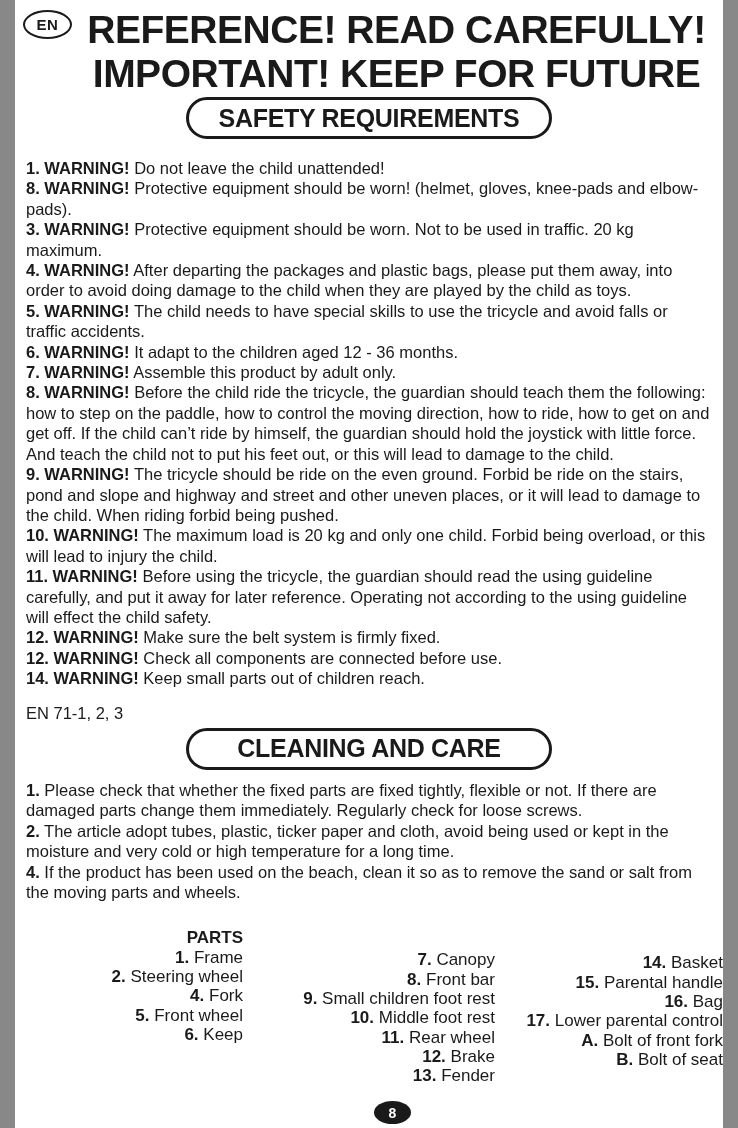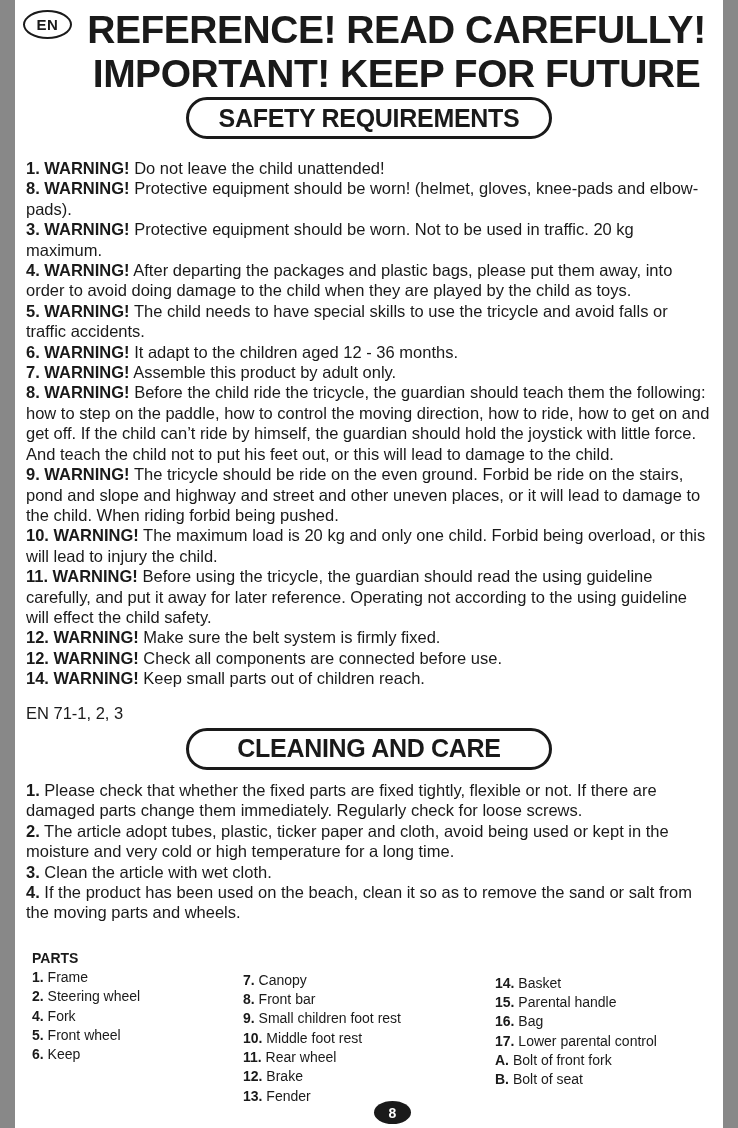--- a/index.html
+++ b/index.html
@@ -63,22 +63,23 @@
     margin-bottom: 5px;
     font-size: 16.5px;
     line-height: 20.4px;
   }
   .doc-text.care { margin-top: 10px; }
   
   .parts {
     display: flex;
     margin-top: 26px;
     padding-left: 17px;
-    font-size: 14px;
+    font-size: 17px;
     line-height: 19.3px;
+    text-align: right;
   }
   .parts-col1 { width: 211px; }
   .parts-col2 { width: 252px; padding-top: 22px; }
   .parts-col3 { flex: 1; padding-top: 25px; }
   .parts-heading { font-weight: bold; }
   .parts-subheading { text-decoration: underline; }
   
   .page-number-badge {
     position: absolute;
     left: 359px; top: 1101px;
@@ -127,21 +128,20 @@
 
   <div class="standard-line">EN 71-1, 2, 3</div>
 
   <div class="pill cleaning">
     <span>CLEANING AND CARE</span>
   </div>
 
   <div class="doc-text care">
     <p><b>1.</b> <span>Please check that whether the fixed parts are fixed tightly, flexible or not. If there are damaged parts change them immediately. Regularly check for loose screws.</span></p>
     <p><b>2.</b> <span>The article adopt tubes, plastic, ticker paper and cloth, avoid being used or kept in the moisture and very cold or high temperature for a long time.</span></p>
-    <p><b>3.</b> <span>Clean the article with wet cloth.</span></p>
     <p><b>4.</b> <span>If the product has been used on the beach, clean it so as to remove the sand or salt from the moving parts and wheels.</span></p>
   </div>
 
   <div class="parts">
     <div class="parts-col1">
       <div class="parts-heading">PARTS</div>
       <div><b>1.</b> <span>Frame</span></div>
       <div><b>2.</b> <span>Steering wheel</span></div>
       <div><b>4.</b> <span>Fork</span></div>
       <div><b>5.</b> <span>Front wheel</span></div>

